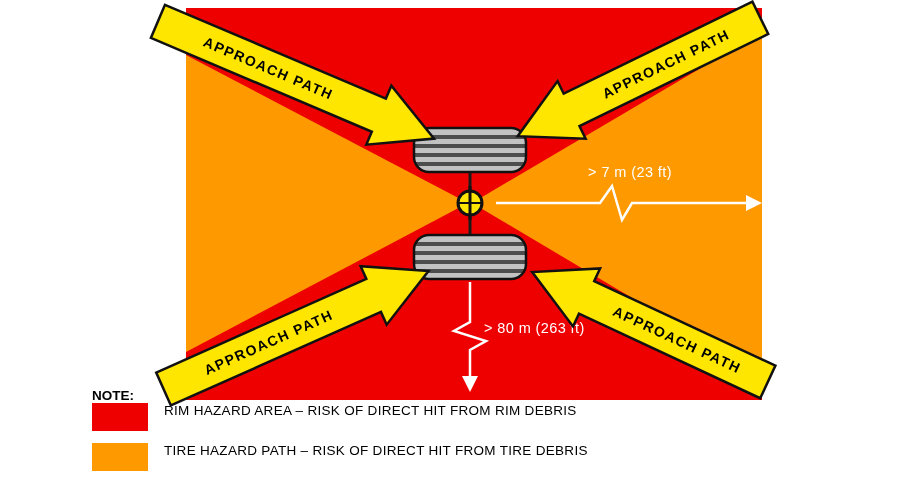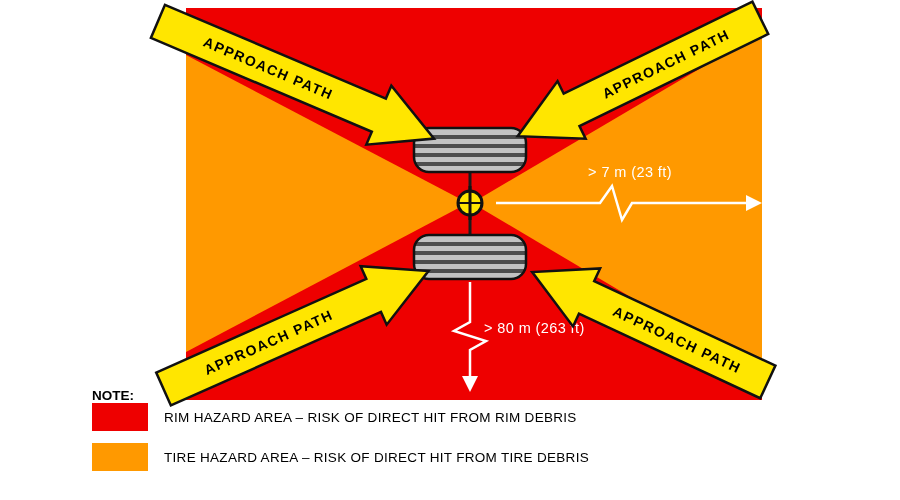--- a/index.html
+++ b/index.html
@@ -26,21 +26,21 @@
     letter-spacing:0.4px;
     fill:#ffffff;
   }
 
   .legend { position:absolute; left:92px; top:388px; }
   .note {
     font-weight:bold;
     font-size:13.5px;
     color:#000;
   }
-  .legend-row { display:flex; align-items:center; gap:16px; margin-bottom:12px; }
+  .legend-row { display:flex; gap:16px; margin-bottom:12px; }
   .swatch { width:56px; height:28px; display:inline-block; flex:0 0 auto; }
   .sw-red { background:#ee0000; }
   .sw-orange { background:#ff9900; }
   .legend-text { font-size:13.5px; color:#000; letter-spacing:0.3px; white-space:nowrap; }
 </style>
 </head>
 <body>
 
 <div class="stage">
 
@@ -126,17 +126,17 @@
   <div class="legend">
     <div class="note">NOTE:</div>
 
     <div class="legend-row">
       <span class="swatch sw-red"></span>
       <span class="legend-text">RIM HAZARD AREA – RISK OF DIRECT HIT FROM RIM DEBRIS</span>
     </div>
 
     <div class="legend-row">
       <span class="swatch sw-orange"></span>
-      <span class="legend-text">TIRE HAZARD AREA – RISK OF DIRECT HIT FROM TIRE DEBRIS</span>
+      <span class="legend-text">TIRE HAZARD PATH – RISK OF DIRECT HIT FROM TIRE DEBRIS</span>
     </div>
   </div>
 
 </div>
 
 </body></html>

